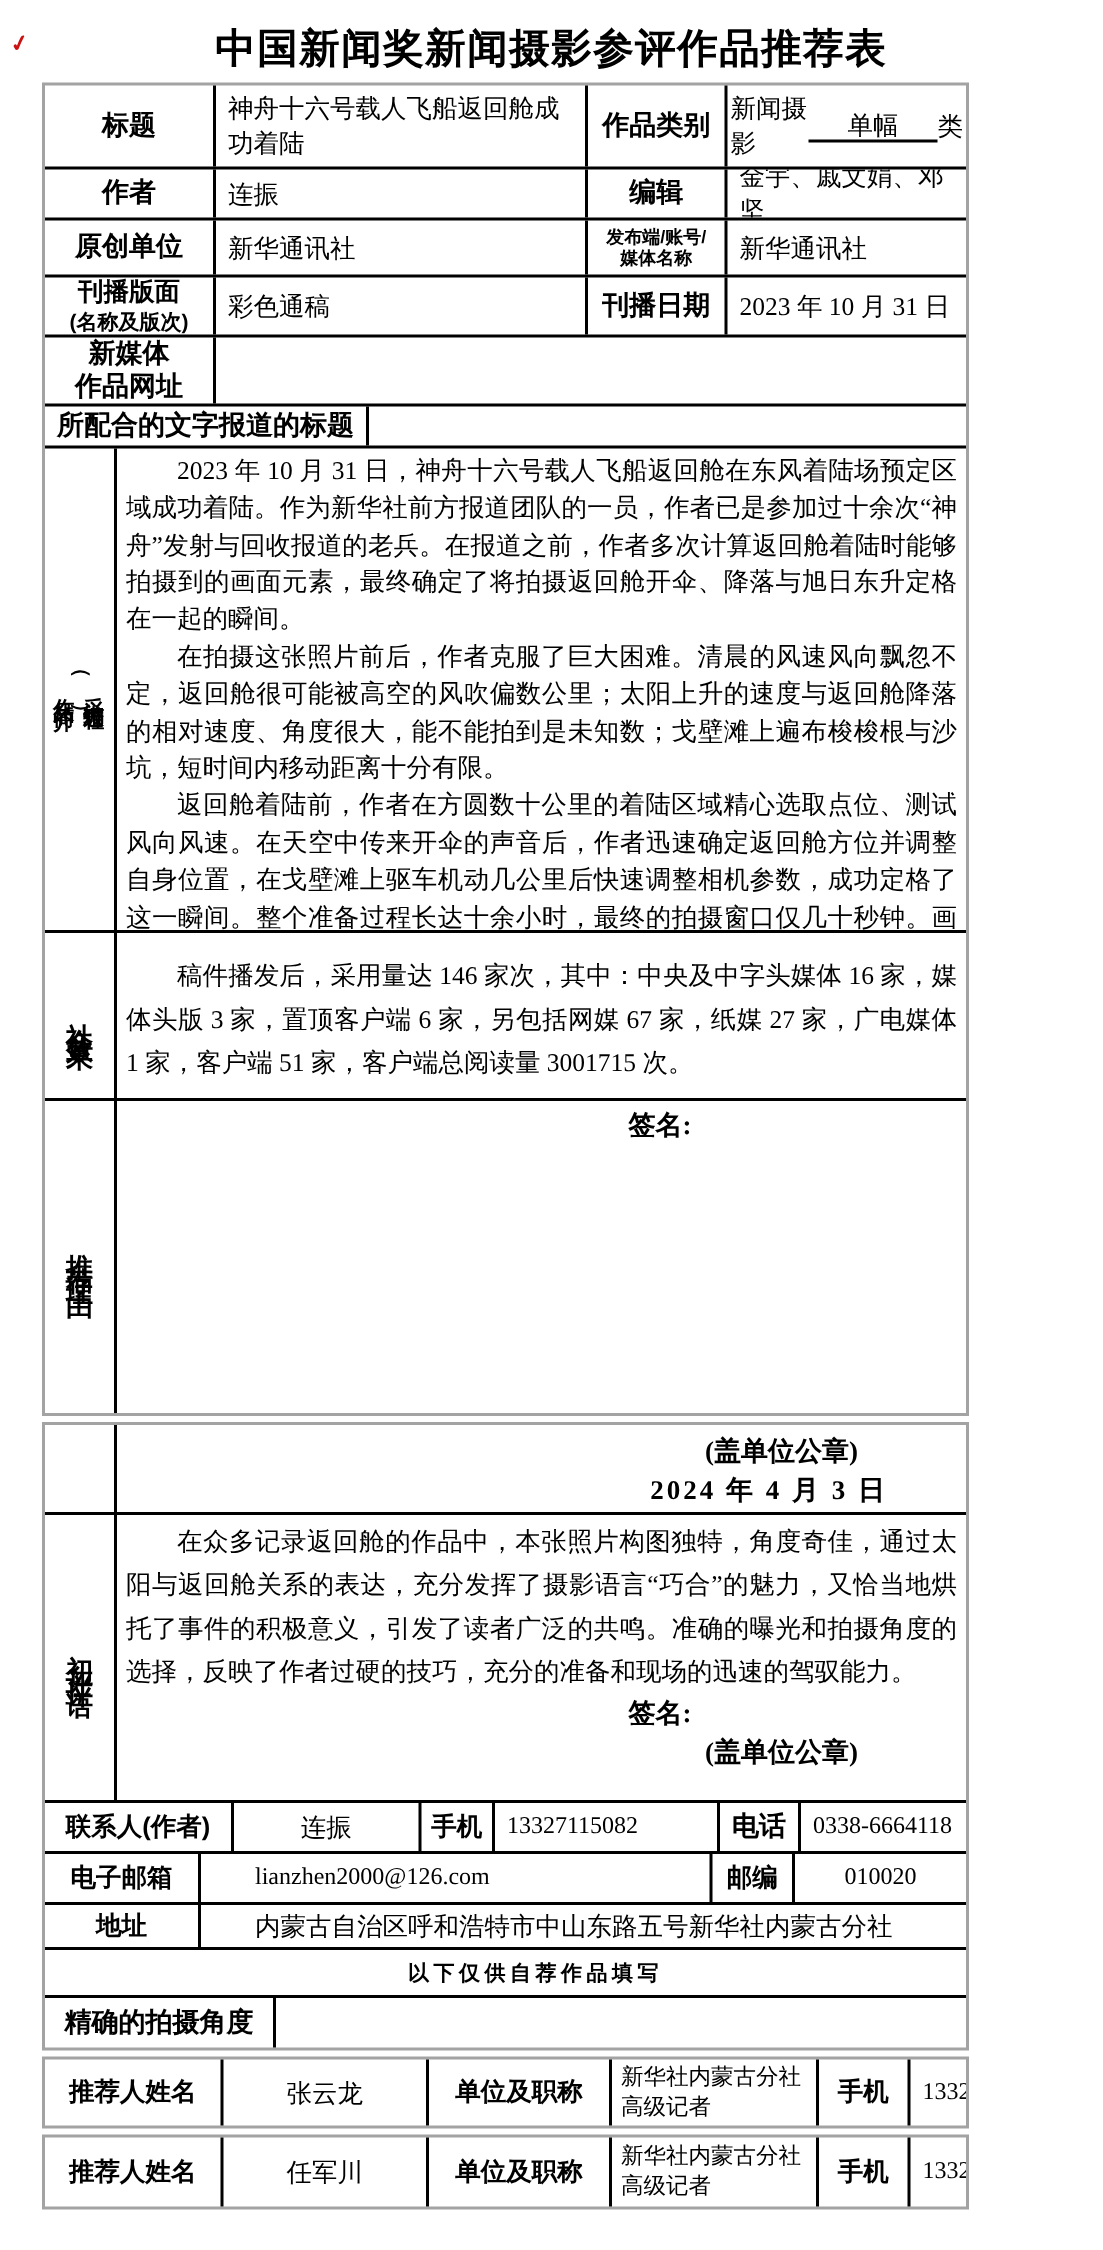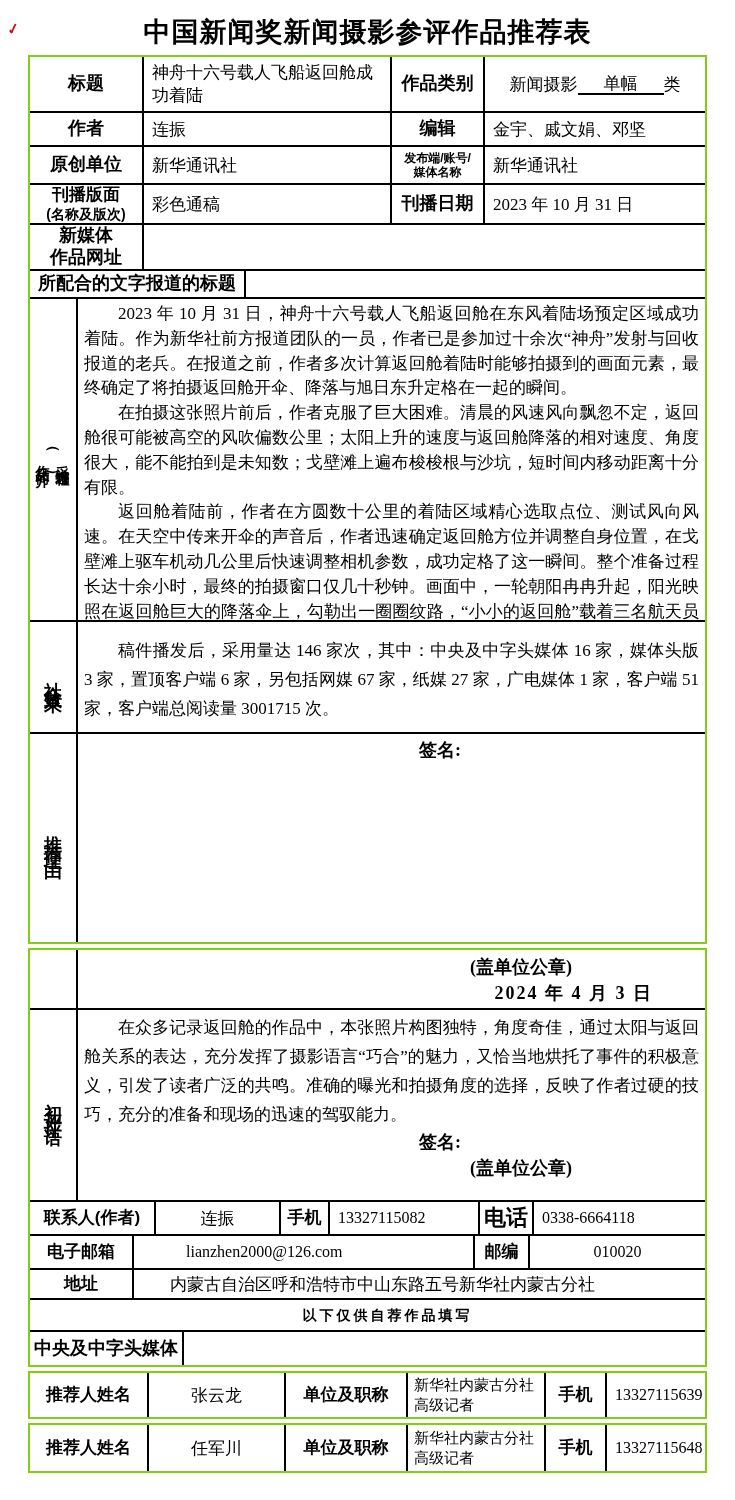--- a/index.html
+++ b/index.html
@@ -3,21 +3,21 @@
 <meta charset="utf-8">
 <style>
   * { margin:0; padding:0; box-sizing:border-box; }
   html,body { width:735px; height:1500px; background:#ffffff; overflow:hidden;
     font-family:"Liberation Serif","DejaVu Serif",serif; color:#000; }
   .page { position:relative; width:735px; height:1500px; }
   .red-mark { position:absolute; left:7px; top:6px; color:#cc1111; font-size:15px;
     transform:rotate(-12deg); font-weight:bold; }
   .title { margin-top:14px; text-align:center; font-size:27px; font-weight:bold;
     font-family:"Liberation Sans","DejaVu Sans",sans-serif; letter-spacing:1px; }
-  .tbl { width:679px; margin-left:28px; border:2px solid #84cc16; }
+  .tbl { width:618px; margin-left:28px; border:2px solid #a3a3a3; }
   .tbl.first { margin-top:5px; }
   .gap { margin-top:4px; }
   .row { display:flex; border-top:2px solid #000; align-items:stretch; }
   .row:first-child { border-top:none; }
   .cell { border-left:2px solid #000; display:flex; align-items:center; overflow:hidden; }
   .cell:first-child { border-left:none; }
   .lab { font-family:"Liberation Sans","DejaVu Sans",sans-serif; font-weight:bold;
     font-size:18px; justify-content:center; text-align:center; line-height:1.2; }
   .lab.small { font-size:12px; }
   .lab.two-line { flex-direction:column; justify-content:center; }
@@ -162,42 +162,42 @@
         <div class="sign">签名:</div>
         <div class="stamp">(盖单位公章)</div>
       </div>
     </div>
 
     <div class="row" style="height:34px">
       <div class="cell lab" style="flex:0 0 124px; font-size:17px">联系人(作者)</div>
       <div class="cell val center" style="flex:0 0 125px">连振</div>
       <div class="cell lab" style="flex:0 0 49px; font-size:17px">手机</div>
       <div class="cell val mono-val" style="flex:0 0 150px">13327115082</div>
-      <div class="cell lab" style="flex:0 0 54px; font-size:22px">电话</div>
+      <div class="cell lab" style="flex:0 0 54px; font-size:18px">电话</div>
       <div class="cell val mono-val grow">0338-6664118</div>
     </div>
 
     <div class="row" style="height:34px">
       <div class="cell lab" style="flex:0 0 102px; font-size:17px">电子邮箱</div>
-      <div class="cell val mono-val" style="flex:0 0 341px; padding-left:52px">lianzhen2000@126.com</div>
+      <div class="cell val mono-val" style="flex:0 0 341px; padding-left:36px">lianzhen2000@126.com</div>
       <div class="cell lab" style="flex:0 0 55px; font-size:17px">邮编</div>
       <div class="cell val center mono-val grow">010020</div>
     </div>
 
     <div class="row" style="height:30px">
       <div class="cell lab" style="flex:0 0 102px; font-size:17px">地址</div>
       <div class="cell val grow" style="padding-left:36px">内蒙古自治区呼和浩特市中山东路五号新华社内蒙古分社</div>
     </div>
 
     <div class="row" style="height:32px">
       <div class="cell lab grow header-row">以下仅供自荐作品填写</div>
     </div>
 
     <div class="row" style="height:35px">
-      <div class="cell lab" style="flex:0 0 152px; font-size:18px">中央及中字头媒体</div>
+      <div class="cell lab" style="flex:0 0 152px; font-size:18px">精确的拍摄角度</div>
       <div class="cell val grow"></div>
     </div>
   </div>
 
   <div class="tbl gap">
     <div class="row" style="height:44px">
       <div class="cell lab" style="flex:0 0 117px; font-size:17px">推荐人姓名</div>
       <div class="cell val center" style="flex:0 0 137px">张云龙</div>
       <div class="cell lab" style="flex:0 0 122px; font-size:17px">单位及职称</div>
       <div class="cell unit-val" style="flex:0 0 138px">新华社内蒙古分社 高级记者</div>

